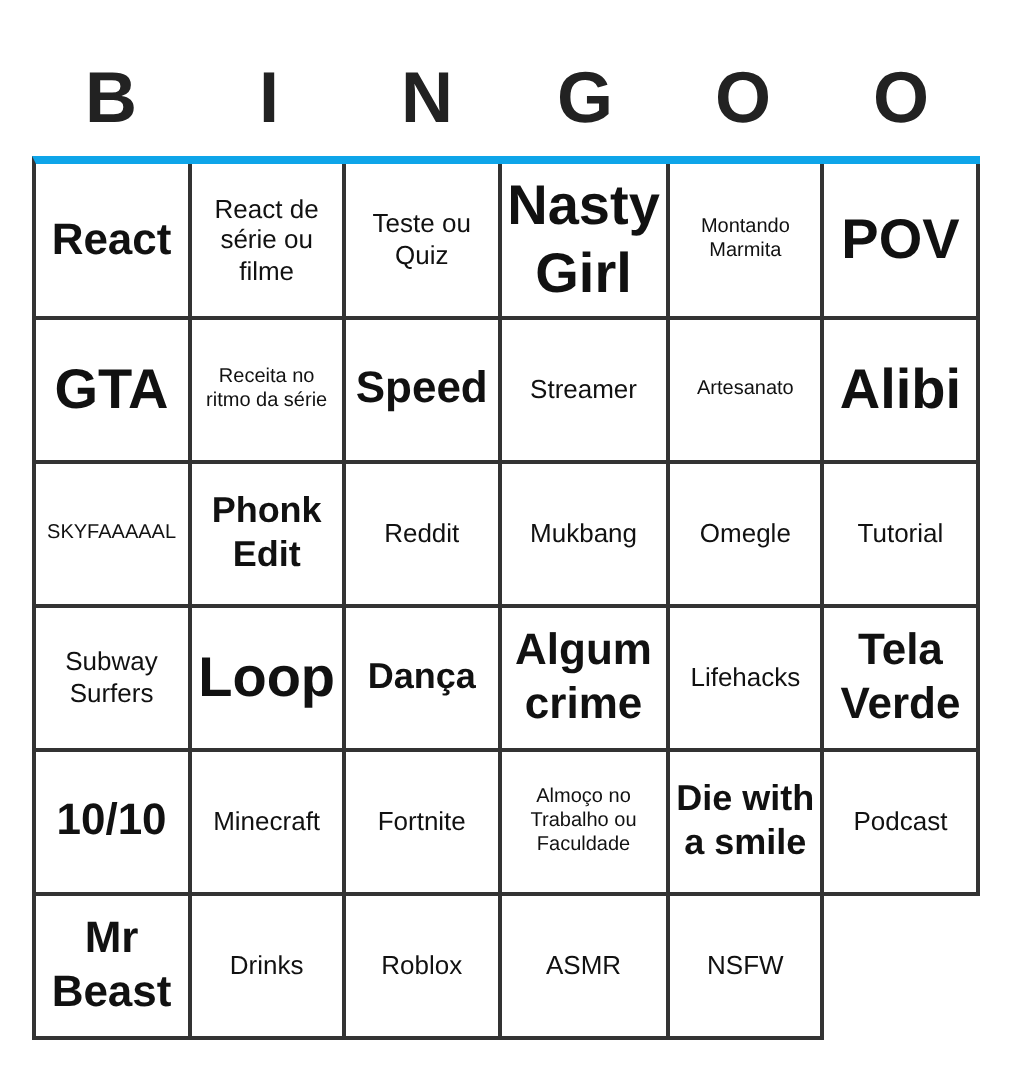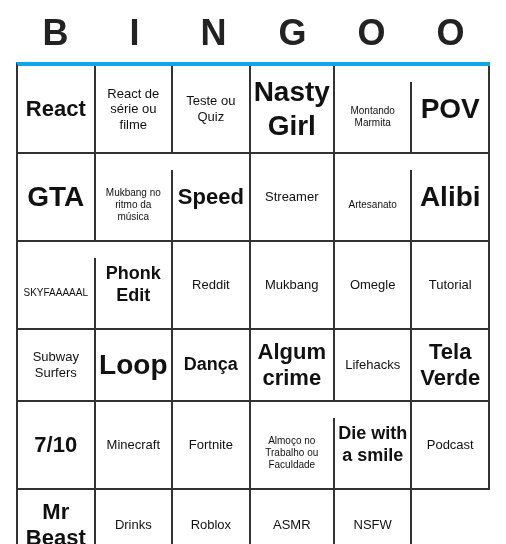--- a/index.html
+++ b/index.html
@@ -57,21 +57,20 @@
     .bingo-cell.xlarge-text {
       font-size: 28px;
       font-weight: bold;
     }
     .bingo-cell.medium-large {
       font-size: 18px;
       font-weight: bold;
     }
     .bingo-cell.small-text {
       font-size: 10px;
-      margin-top: 16px;
     }
   </style>
 </head>
 <body>
 
 <div class="bingo-container">
   <div class="bingo-title">
 
   <span>B</span>
       <span>I</span>
@@ -82,38 +81,38 @@
     </div>
   <div class="bingo-grid">
 
   <div class="bingo-cell large-text">React</div>
       <div class="bingo-cell">React de série ou filme</div>
       <div class="bingo-cell">Teste ou Quiz</div>
       <div class="bingo-cell xlarge-text">Nasty Girl</div>
       <div class="bingo-cell small-text">Montando Marmita</div>
       <div class="bingo-cell xlarge-text">POV</div>
       <div class="bingo-cell xlarge-text">GTA</div>
-      <div class="bingo-cell small-text">Mukbang no ritmo da música</div>
+      <div class="bingo-cell small-text">Receita no ritmo da série</div>
       <div class="bingo-cell large-text">Speed</div>
       <div class="bingo-cell">Streamer</div>
       <div class="bingo-cell small-text">Artesanato</div>
       <div class="bingo-cell xlarge-text">Alibi</div>
       <div class="bingo-cell small-text">SKYFAAAAAL</div>
       <div class="bingo-cell medium-large">Phonk Edit</div>
       <div class="bingo-cell">Reddit</div>
       <div class="bingo-cell">Mukbang</div>
       <div class="bingo-cell">Omegle</div>
       <div class="bingo-cell">Tutorial</div>
       <div class="bingo-cell">Subway Surfers</div>
       <div class="bingo-cell xlarge-text">Loop</div>
       <div class="bingo-cell medium-large">Dança</div>
       <div class="bingo-cell large-text">Algum crime</div>
       <div class="bingo-cell">Lifehacks</div>
       <div class="bingo-cell large-text">Tela Verde</div>
-      <div class="bingo-cell large-text">7/10</div>
+      <div class="bingo-cell large-text">10/10</div>
       <div class="bingo-cell">Minecraft</div>
       <div class="bingo-cell">Fortnite</div>
       <div class="bingo-cell small-text">Almoço no Trabalho ou Faculdade</div>
       <div class="bingo-cell medium-large">Die with a smile</div>
       <div class="bingo-cell">Podcast</div>
       <div class="bingo-cell large-text">Mr Beast</div>
       <div class="bingo-cell">Drinks</div>
       <div class="bingo-cell">Roblox</div>
       <div class="bingo-cell">ASMR</div>
       <div class="bingo-cell">NSFW</div>

